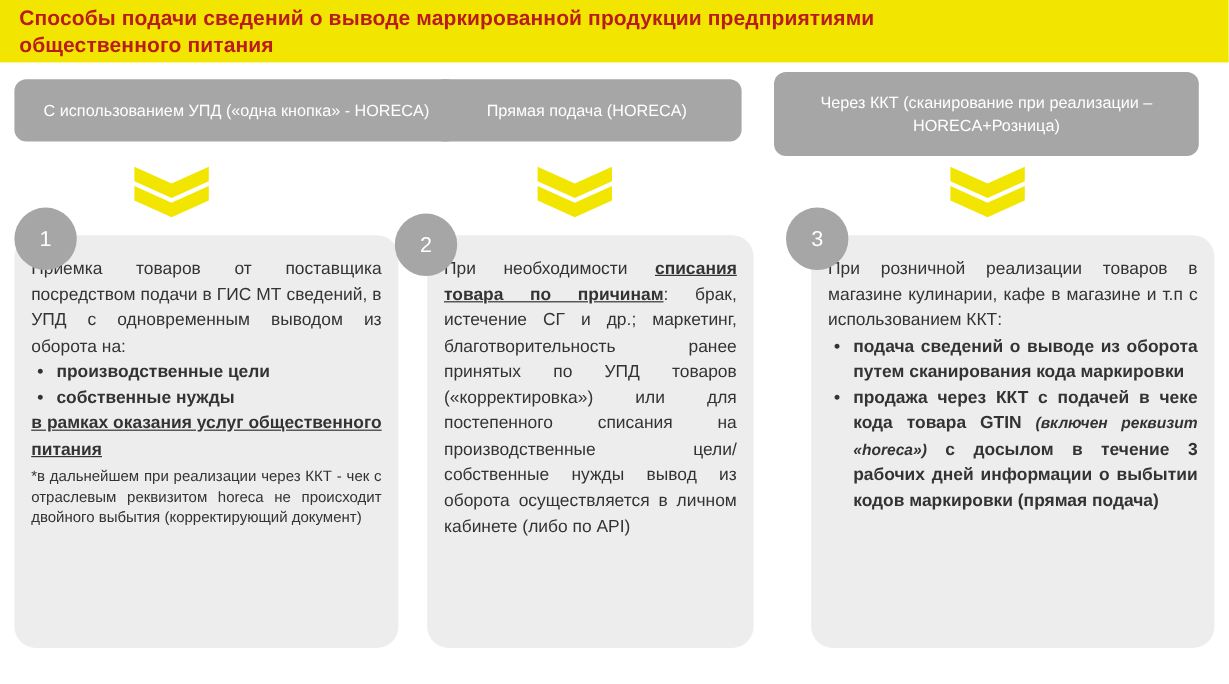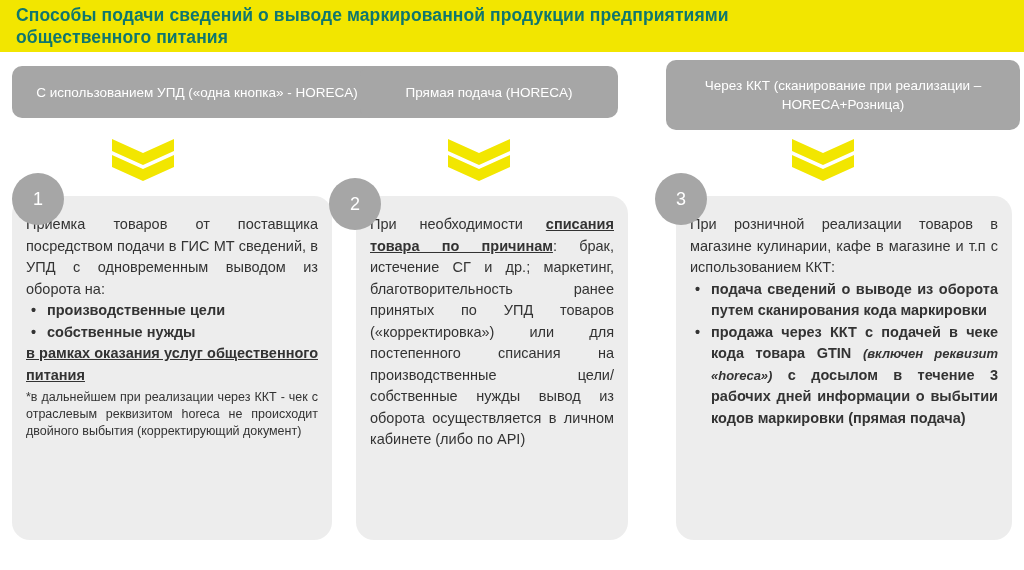--- a/index.html
+++ b/index.html
@@ -24,21 +24,21 @@
     height: 52px;
     background: #f2e600;
   }
   .title-text {
     position: absolute;
     left: 16px;
     top: 4px;
     width: 740px;
     font-size: 17.5px;
     font-weight: bold;
-    color: #0f766e;
+    color: #b91c1c;
     line-height: 22px;
     letter-spacing: 0.1px;
   }
 
   
   .col-header {
     position: absolute;
     background: #a6a6a6;
     color: #ffffff;
     border-radius: 10px;
@@ -46,21 +46,21 @@
     font-size: 13.5px;
     line-height: 19px;
     display: flex;
     align-items: center;
     justify-content: center;
     padding: 4px 10px;
     box-sizing: border-box;
   }
   #hdr0 { left: 12px;  top: 66px; width: 370px; height: 52px; }
   #hdr1 { left: 360px; top: 66px; width: 258px; height: 52px; }
-  #hdr2 { left: 666px; top: 60px; width: 354px; height: 70px; }
+  #hdr2 { left: 645px; top: 60px; width: 354px; height: 70px; }
 
   
   .chev-wrap {
     position: absolute;
     width: 66px;
     height: 44px;
   }
   #chev0 { left: 110px; top: 138px; }
   #chev1 { left: 446px; top: 138px; }
   #chev2 { left: 790px; top: 138px; }

